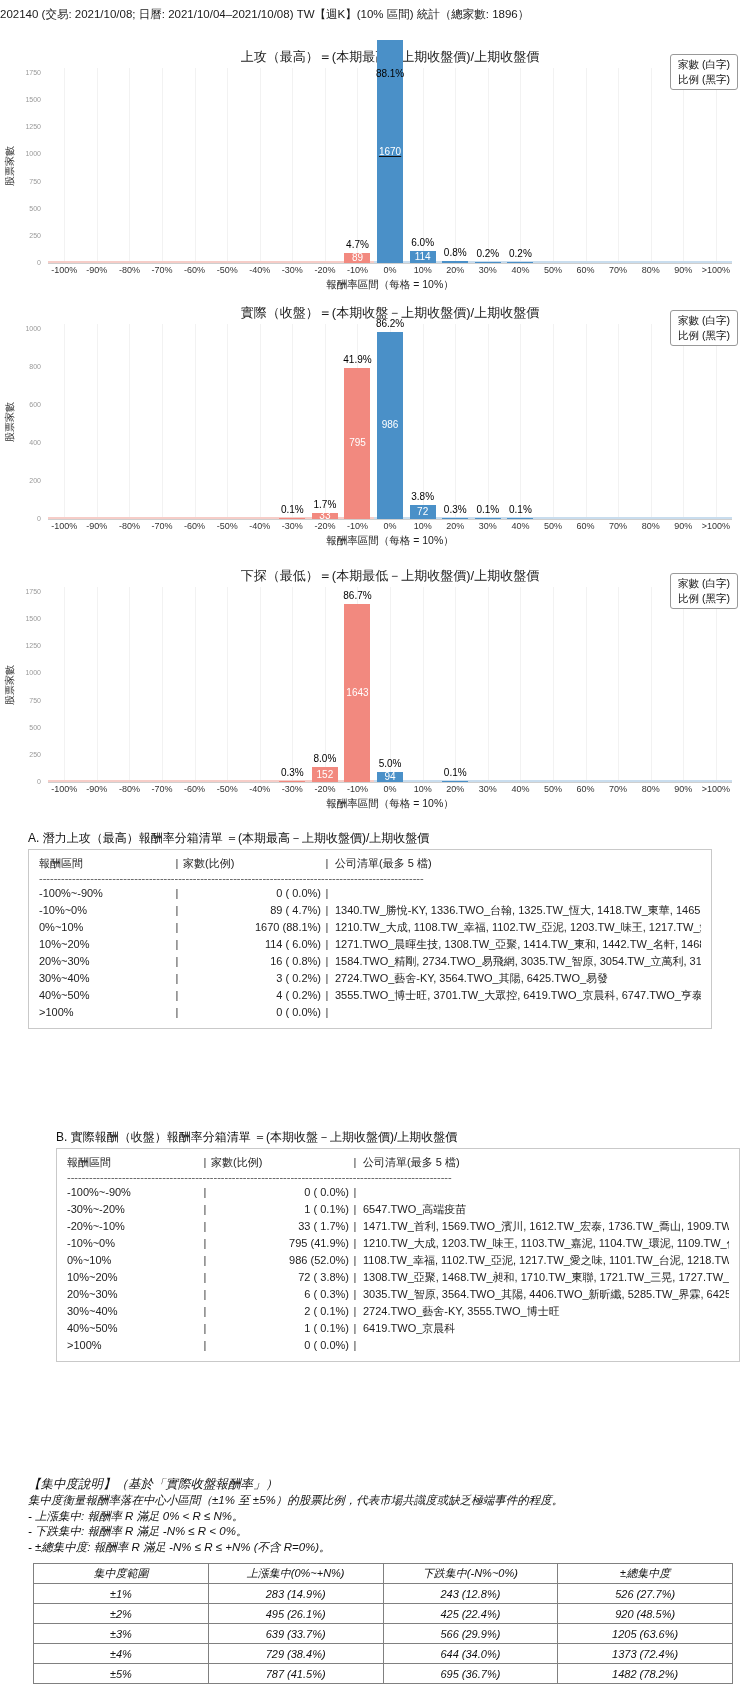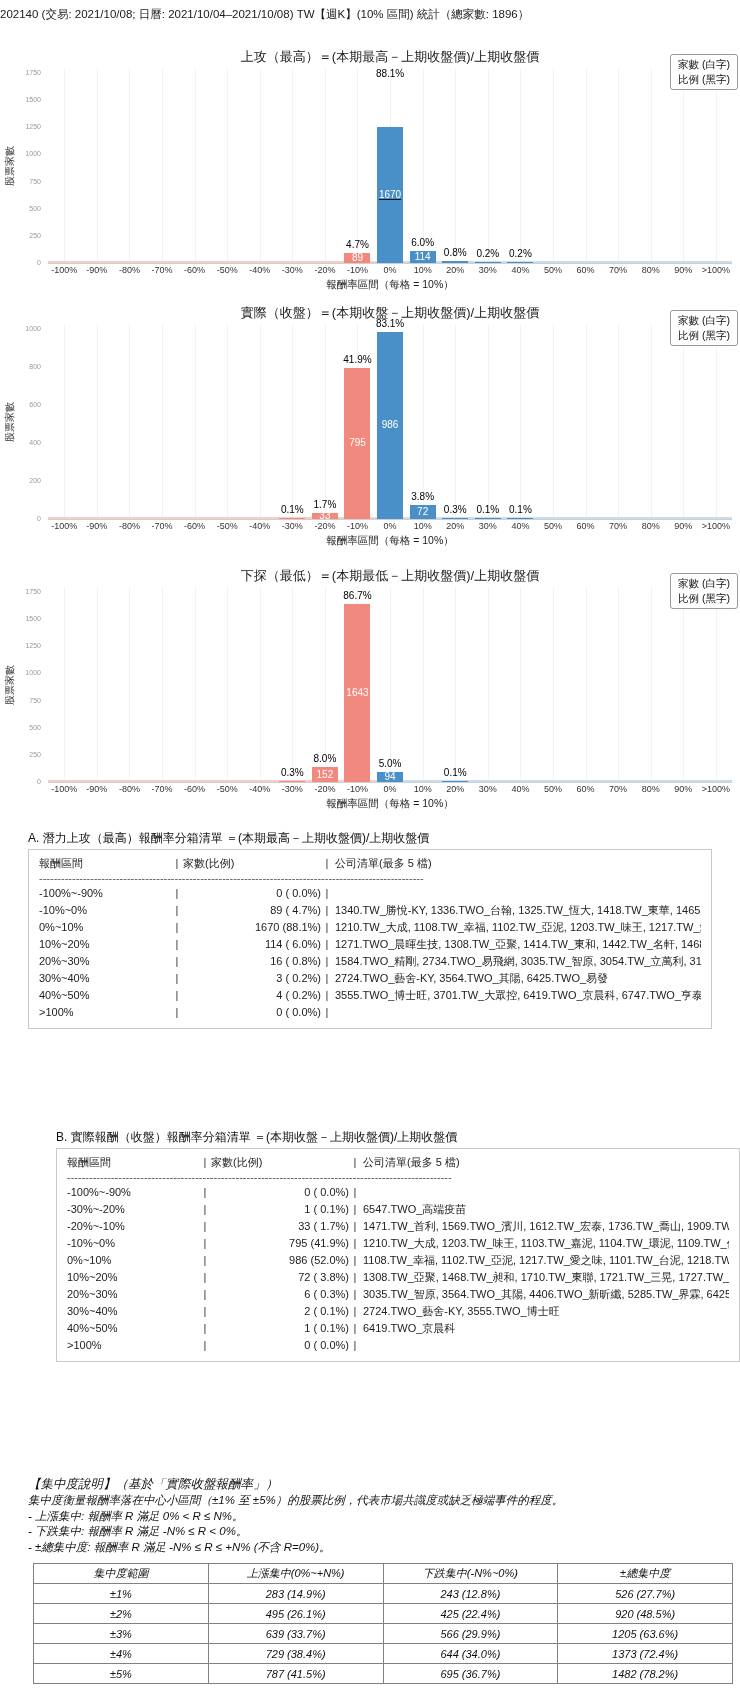--- a/index.html
+++ b/index.html
@@ -104,21 +104,21 @@
             <div class="gridline"></div>
             <div class="strip" style="background: rgb(246, 205, 200);"></div>
             <div class="bar" style="height: 9.66286px; background: rgb(242, 137, 127);">
               <span class="count-label">89</span>
             </div>
             <div class="pct-label" style="bottom: 12.6629px;">4.7%</div>
           </div>
           <div class="slot">
             <div class="gridline"></div>
             <div class="strip" style="background: rgb(201, 221, 238);"></div>
-            <div class="bar" style="height: 136px; background: rgb(74, 144, 200); text-decoration: underline;">
+            <div class="bar" style="height: 223px; background: rgb(74, 144, 200); text-decoration: underline;">
               <span class="count-label">1670</span>
             </div>
             <div class="pct-label" style="bottom: 184.314px;">88.1%</div>
           </div>
           <div class="slot">
             <div class="gridline"></div>
             <div class="strip" style="background: rgb(201, 221, 238);"></div>
             <div class="bar" style="height: 12.3771px; background: rgb(74, 144, 200);">
               <span class="count-label">114</span>
             </div>
@@ -262,21 +262,21 @@
               <span class="count-label">795</span>
             </div>
             <div class="pct-label" style="bottom: 154.05px;">41.9%</div>
           </div>
           <div class="slot">
             <div class="gridline"></div>
             <div class="strip" style="background: rgb(201, 221, 238);"></div>
             <div class="bar" style="height: 187.34px; background: rgb(74, 144, 200);">
               <span class="count-label">986</span>
             </div>
-            <div class="pct-label" style="bottom: 190.34px;">83.1%</div>
+            <div class="pct-label" style="bottom: 190.34px;">86.2%</div>
           </div>
           <div class="slot">
             <div class="gridline"></div>
             <div class="strip" style="background: rgb(201, 221, 238);"></div>
             <div class="bar" style="height: 13.68px; background: rgb(74, 144, 200);">
               <span class="count-label">72</span>
             </div>
             <div class="pct-label" style="bottom: 16.68px;">3.8%</div>
           </div>
           <div class="slot">

